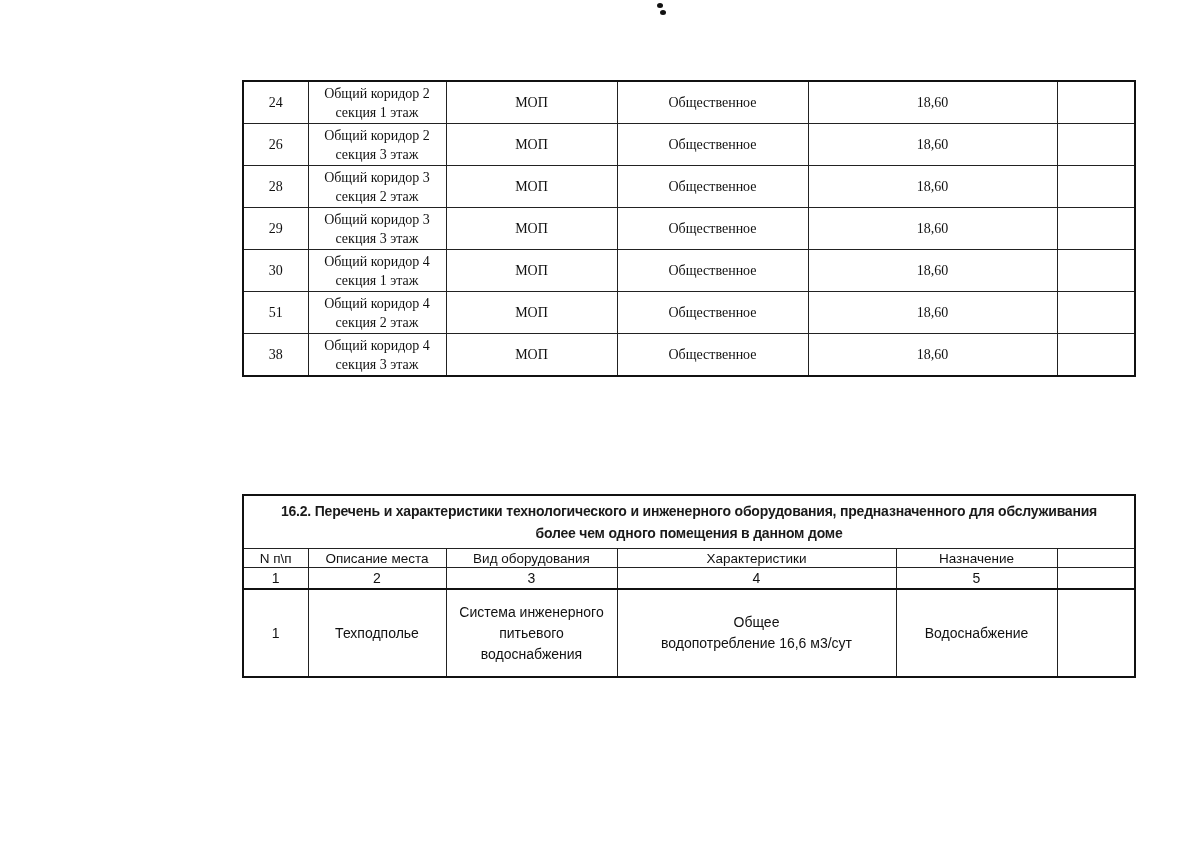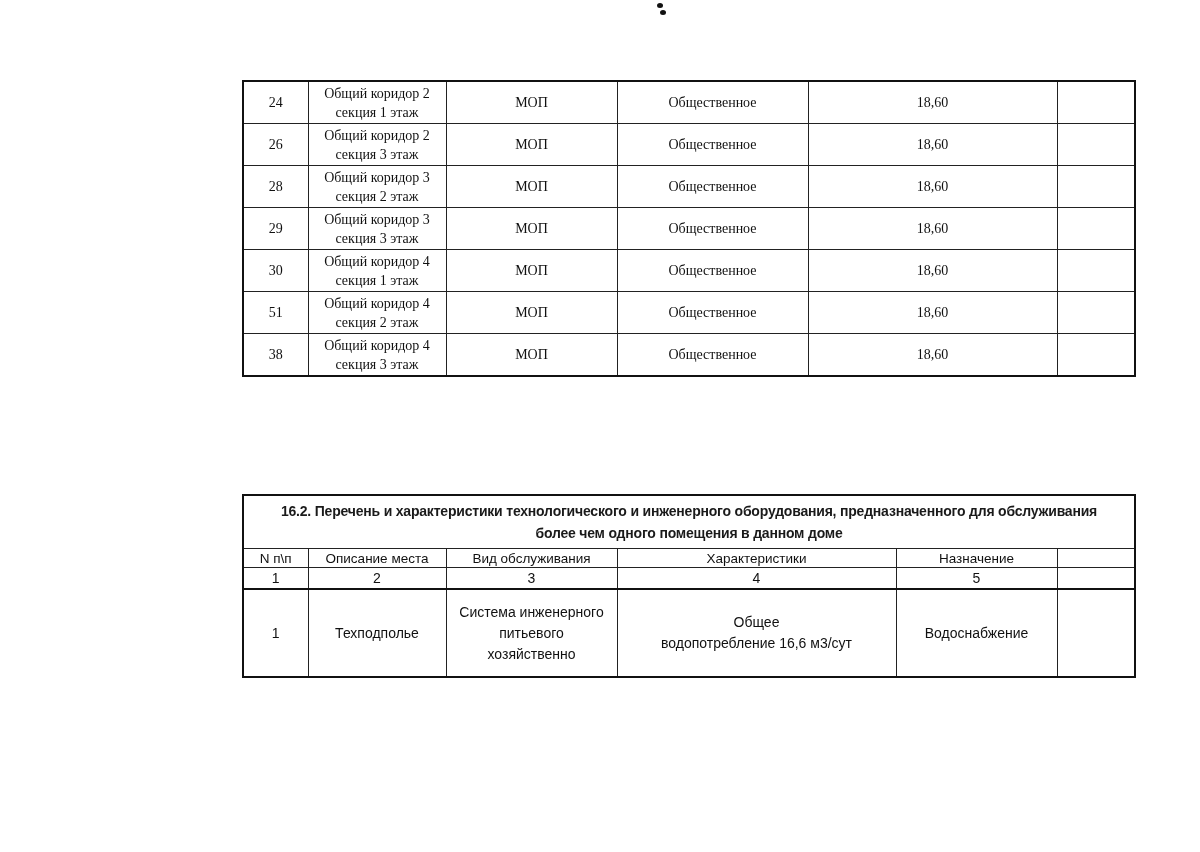--- a/index.html
+++ b/index.html
@@ -144,40 +144,40 @@
   <tbody>
     <tr>
       <td class="title" colspan="6">
         <div>16.2. Перечень и характеристики технологического и инженерного оборудования, предназначенного для обслуживания</div>
         <div>более чем одного помещения в данном доме</div>
       </td>
     </tr>
     <tr>
       <td class="hdr">N п\п</td>
       <td class="hdr">Описание места</td>
-      <td class="hdr">Вид обслуживания</td>
+      <td class="hdr">Вид оборудования</td>
       <td class="hdr">Характеристики</td>
       <td class="hdr">Назначение</td>
       <td class="hdr"></td>
     </tr>
     <tr class="num-row">
       <td class="num">1</td>
       <td class="num">2</td>
       <td class="num">3</td>
       <td class="num">4</td>
       <td class="num">5</td>
       <td class="num"></td>
     </tr>
     <tr>
       <td class="data">1</td>
       <td class="data">Техподполье</td>
       <td class="data">
         <div>Система инженерного</div>
         <div>питьевого</div>
-        <div>хозяйственно</div>
+        <div>водоснабжения</div>
       </td>
       <td class="data">
         <div>Общее</div>
         <div>водопотребление 16,6 м3/сут</div>
       </td>
       <td class="data">Водоснабжение</td>
       <td class="data"></td>
     </tr>
   </tbody>
 </table>

